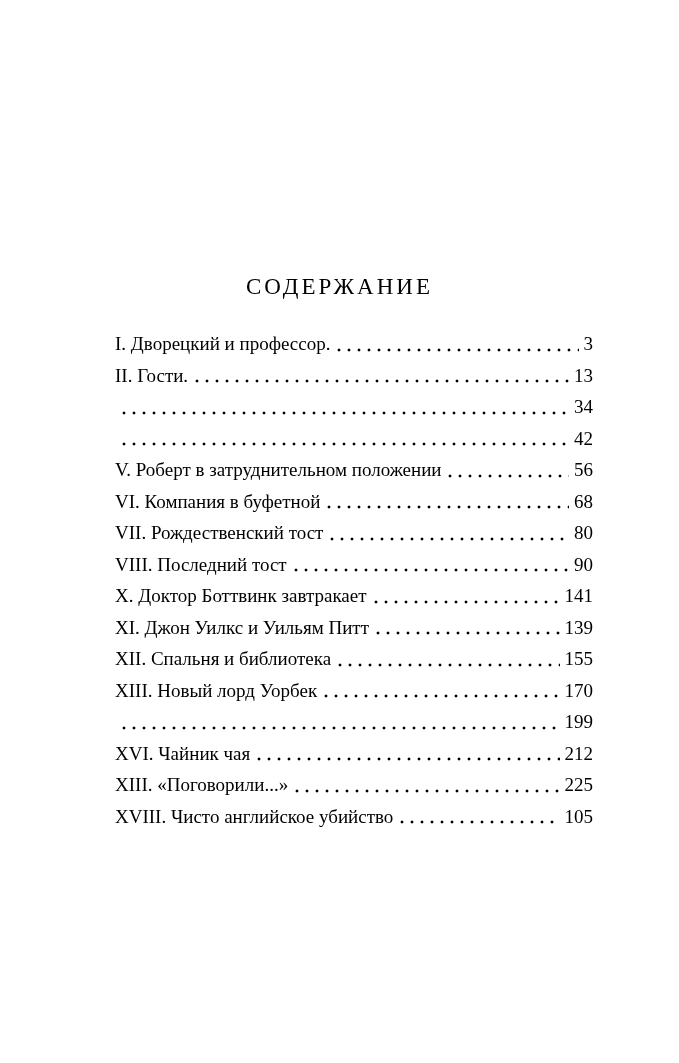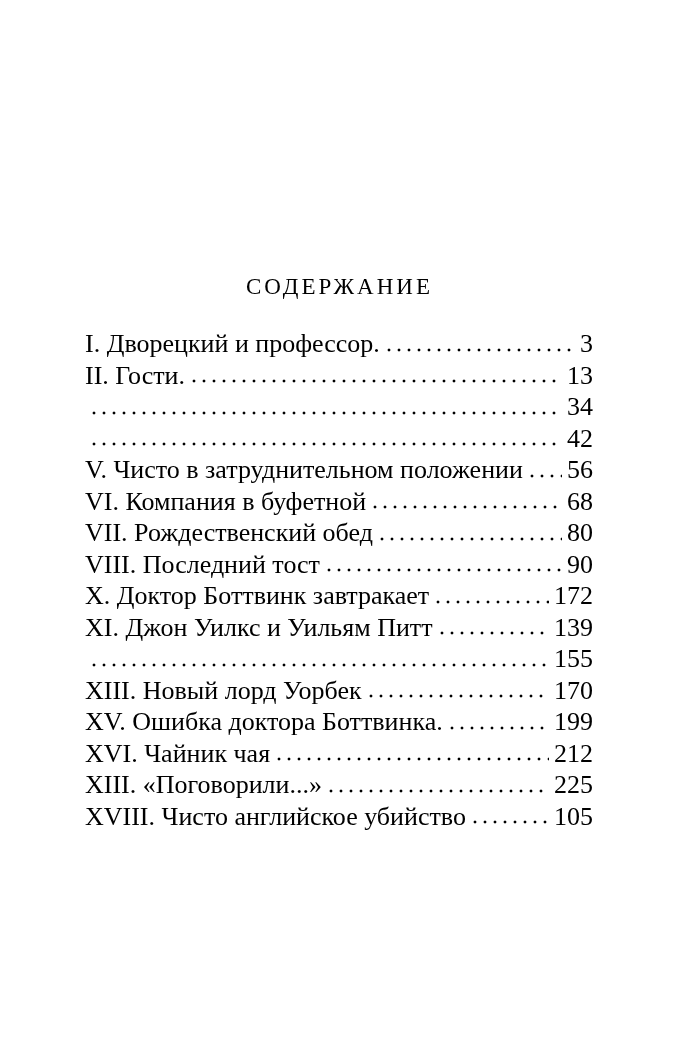--- a/index.html
+++ b/index.html
@@ -30,23 +30,24 @@
   .toc-list {
     position: absolute;
     top: 328px;
     left: 85px;
     right: 86px;
   }
   .toc-row {
     display: flex;
     align-items: baseline;
     height: 31.5px;
-    font-size: 26px;
+    font-size: 19px;
     line-height: 31.5px;
     white-space: nowrap;
+    margin-left: 30px;
   }
   .toc-label {
     flex: 0 0 auto;
     white-space: nowrap;
   }
   .dot-leader {
     flex: 1 1 auto;
     align-self: stretch;
     margin: 0 5px 0 4px;
     background-image: radial-gradient(circle, #000 1.25px, transparent 1.7px);
@@ -86,70 +87,70 @@
       <span class="dot-leader"></span>
       <span class="toc-page">34</span>
     </div>
 
     <div class="toc-row">
       <span class="dot-leader"></span>
       <span class="toc-page">42</span>
     </div>
 
     <div class="toc-row">
-      <span class="toc-label">V. Чисто в затруднительном положении</span>
+      <span class="toc-label">V. Роберт в затруднительном положении</span>
       <span class="dot-leader"></span>
       <span class="toc-page">56</span>
     </div>
 
     <div class="toc-row">
       <span class="toc-label">VI. Компания в буфетной</span>
       <span class="dot-leader"></span>
       <span class="toc-page">68</span>
     </div>
 
     <div class="toc-row">
-      <span class="toc-label">VII. Рождественский обед</span>
+      <span class="toc-label">VII. Рождественский тост</span>
       <span class="dot-leader"></span>
       <span class="toc-page">80</span>
     </div>
 
     <div class="toc-row">
       <span class="toc-label">VIII. Последний тост</span>
       <span class="dot-leader"></span>
       <span class="toc-page">90</span>
     </div>
 
 
     <div class="toc-row">
       <span class="toc-label">X. Доктор Боттвинк завтракает</span>
       <span class="dot-leader"></span>
-      <span class="toc-page">172</span>
+      <span class="toc-page">141</span>
     </div>
 
     <div class="toc-row">
       <span class="toc-label">XI. Джон Уилкс и Уильям Питт</span>
       <span class="dot-leader"></span>
       <span class="toc-page">139</span>
     </div>
 
     <div class="toc-row">
+      <span class="toc-label">XII. Спальня и библиотека</span>
       <span class="dot-leader"></span>
       <span class="toc-page">155</span>
     </div>
 
     <div class="toc-row">
       <span class="toc-label">XIII. Новый лорд Уорбек</span>
       <span class="dot-leader"></span>
       <span class="toc-page">170</span>
     </div>
 
 
     <div class="toc-row">
-      <span class="toc-label">XV. Ошибка доктора Боттвинка.</span>
       <span class="dot-leader"></span>
       <span class="toc-page">199</span>
     </div>
 
     <div class="toc-row">
       <span class="toc-label">XVI. Чайник чая</span>
       <span class="dot-leader"></span>
       <span class="toc-page">212</span>
     </div>
 

